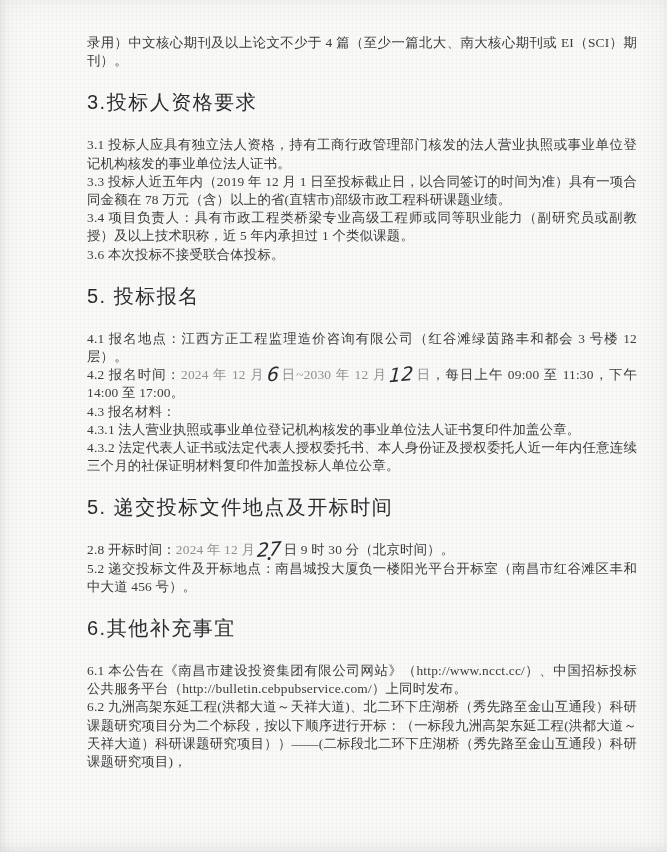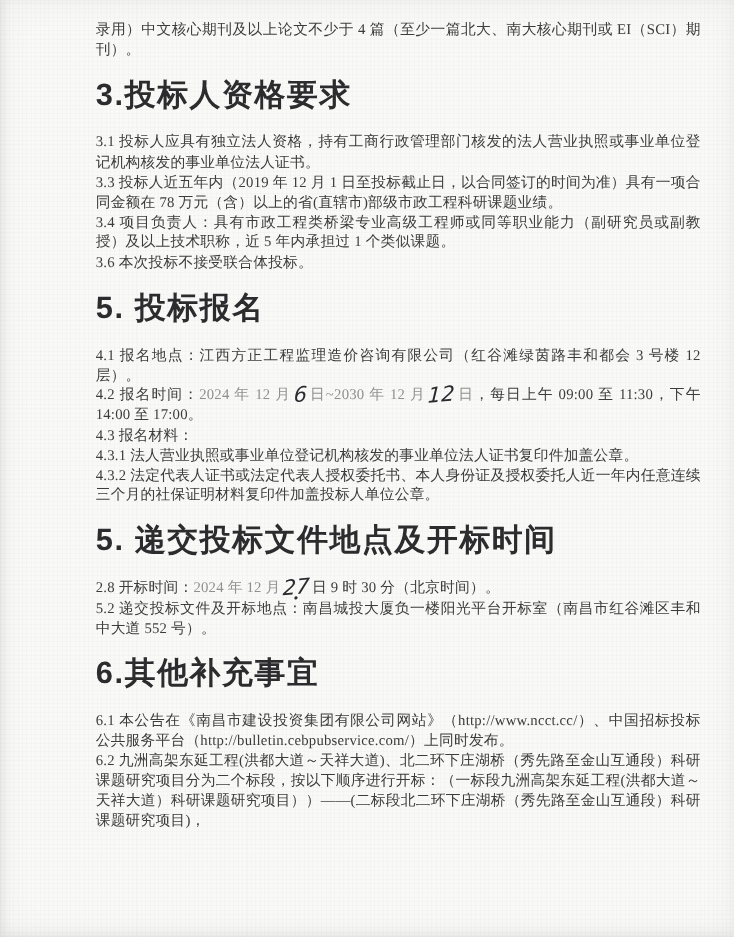--- a/index.html
+++ b/index.html
@@ -14,36 +14,36 @@
     height: 852px;
     box-sizing: border-box;
     background-color: #f9f9f8;
     background-image:
       repeating-linear-gradient(0deg, rgba(0,0,0,0.015) 0 1px, transparent 1px 4px),
       repeating-linear-gradient(90deg, rgba(0,0,0,0.015) 0 1px, transparent 1px 4px);
     box-shadow:
       inset 0 0 35px rgba(0,0,0,0.045),
       inset 4px 0 8px rgba(0,0,0,0.04),
       inset 0 -6px 10px rgba(0,0,0,0.035);
-    padding: 18px 30px 16px 87px;
+    padding: 34px 30px 16px 87px;
     overflow: hidden;
   }
   p.body-par {
     margin: 0;
     font-size: 13.4px;
     line-height: 18.2px;
     color: #3c3c3c;
     text-align: justify;
     letter-spacing: 0.2px;
   }
   h2.sec-heading {
     font-family: "Liberation Sans", sans-serif;
-    font-size: 28px;
+    font-size: 20px;
     line-height: 26px;
-    font-weight: bold;
+    font-weight: normal;
     color: #2c2c2e;
     letter-spacing: 1.5px;
     margin: 19px 0 21px 0;
   }
   .printed-gray { color: #8f8f90; }
   .hw {
     display: inline-block;
     font-family: "DejaVu Sans", sans-serif;
     font-size: 19px;
     line-height: 12px;
@@ -85,20 +85,20 @@
 
   <p class="body-par">4.1 报名地点：江西方正工程监理造价咨询有限公司（红谷滩绿茵路丰和都会 3 号楼 12 层）。</p>
   <p class="body-par"><span class="seg">4.2 报名时间：</span><span class="printed-gray">2024 年 12 月</span><span class="hw">6</span><span class="printed-gray">日~2030 年 12 月</span><span class="hw">12</span><span class="printed-gray">日</span><span class="seg">，每日上午 09:00 至 11:30，下午 14:00 至 17:00。</span></p>
   <p class="body-par">4.3   报名材料：</p>
   <p class="body-par">4.3.1 法人营业执照或事业单位登记机构核发的事业单位法人证书复印件加盖公章。</p>
   <p class="body-par">4.3.2 法定代表人证书或法定代表人授权委托书、本人身份证及授权委托人近一年内任意连续三个月的社保证明材料复印件加盖投标人单位公章。</p>
 
   <h2 class="sec-heading">5. 递交投标文件地点及开标时间</h2>
 
   <p class="body-par"><span class="seg">2.8 开标时间：</span><span class="printed-gray">2024 年  12 月</span><span class="hw hw-dotted">27</span><span class="seg">日 9 时 30 分（北京时间）。</span></p>
-  <p class="body-par">5.2 递交投标文件及开标地点：南昌城投大厦负一楼阳光平台开标室（南昌市红谷滩区丰和中大道 552 号）。</p>
+  <p class="body-par">5.2 递交投标文件及开标地点：南昌城投大厦负一楼阳光平台开标室（南昌市红谷滩区丰和中大道 456 号）。</p>
 
   <h2 class="sec-heading">6.其他补充事宜</h2>
 
   <p class="body-par">6.1 本公告在《南昌市建设投资集团有限公司网站》（http://www.ncct.cc/）、中国招标投标公共服务平台（http://bulletin.cebpubservice.com/）上同时发布。</p>
   <p class="body-par"><span class="seg">6.2 九洲高架东延工程(洪都大道～天祥大道)、北二环下庄湖桥（秀先路至金山互通段）科研课题研究项目分为二个标段，按以下顺序进行开标：（一标段九洲高架东延工程(洪都大道～天祥大道）科研课题研究项目））——(二标段北二环下庄湖桥（秀先路至金山互通段）科研课题研究项目)，</span></p>
 
 </div>
 
 </body></html>

